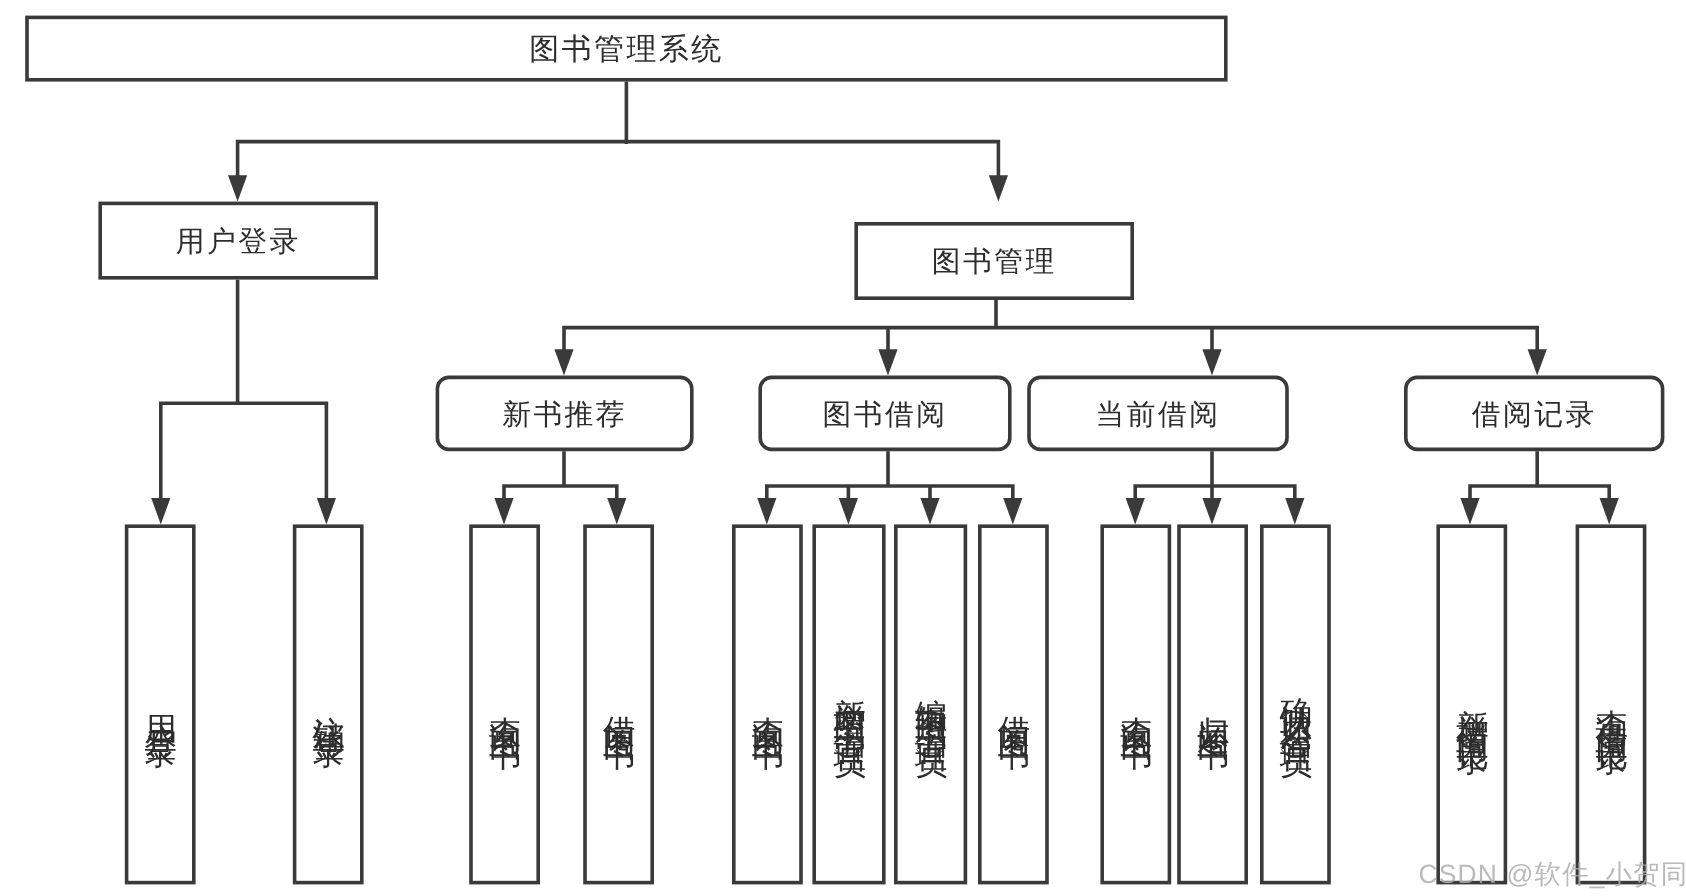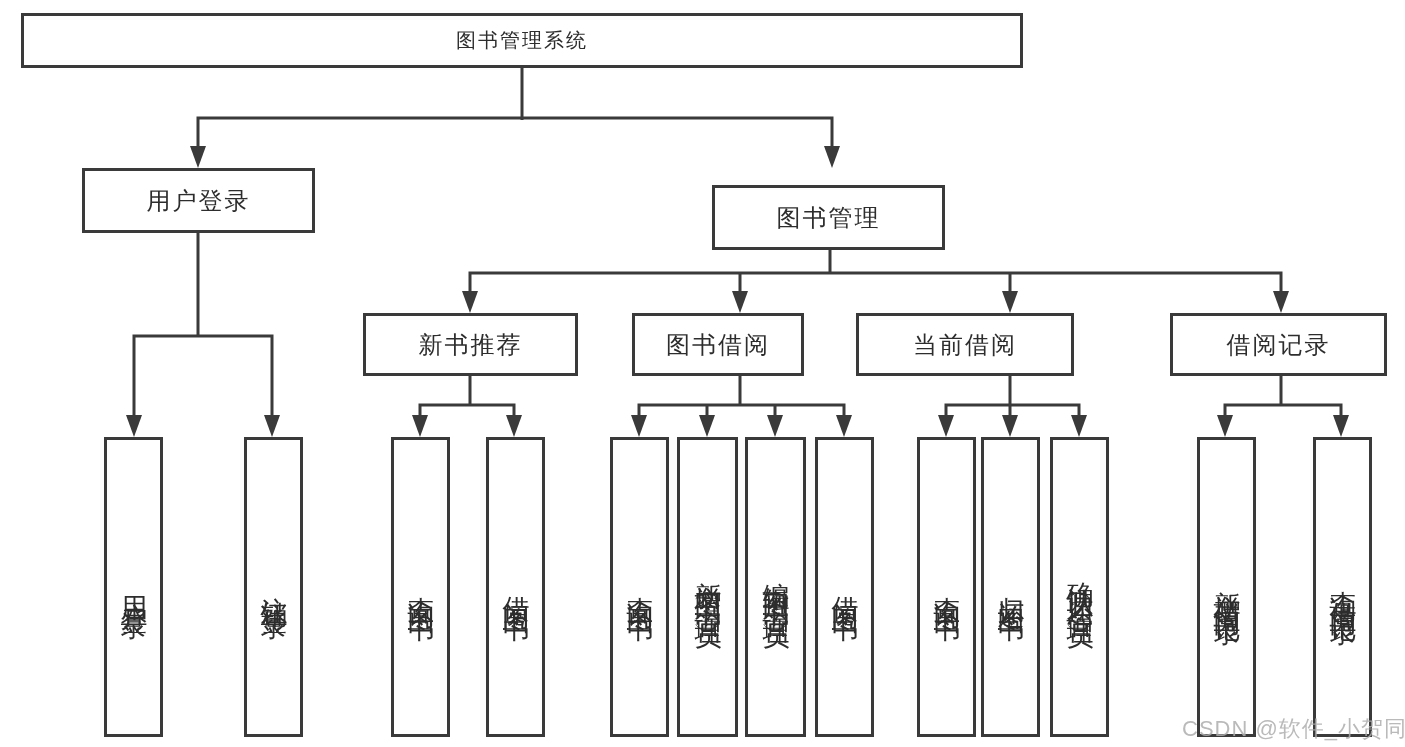--- a/index.html
+++ b/index.html
@@ -31,26 +31,26 @@
     display: flex;
     align-items: center;
     justify-content: center;
     color: var(--color-text, #2d2d2d);
   }
   .node.hlabel {
     font-size: 24px;
     letter-spacing: 2px;
     white-space: nowrap;
   }
-  .node.root { left: 21px; top: 13px; width: 1002px; height: 55px; font-size: 20px; }
+  .node.root { left: 21px; top: 13px; width: 1002px; height: 55px; font-size: 25px; }
   .node.l2a  { left: 82px;  top: 168px; width: 233px; height: 65px; }
   .node.l2b  { left: 712px; top: 185px; width: 233px; height: 65px; }
-  .node.l3   { top: 313px; height: 63px; }
+  .node.l3   { top: 313px; height: 63px; border-radius: 11px; }
   .node.l3a  { left: 363px;  width: 215px; }
-  .node.l3b  { left: 632px;  width: 172px; }
+  .node.l3b  { left: 632px;  width: 211px; }
   .node.l3c  { left: 856px;  width: 218px; }
   .node.l3d  { left: 1170px; width: 217px; }
   .node.leaf {
     top: 437px;
     height: 300px;
     width: 59px;
   }
   .vtext {
     writing-mode: vertical-rl;
     text-orientation: mixed;

